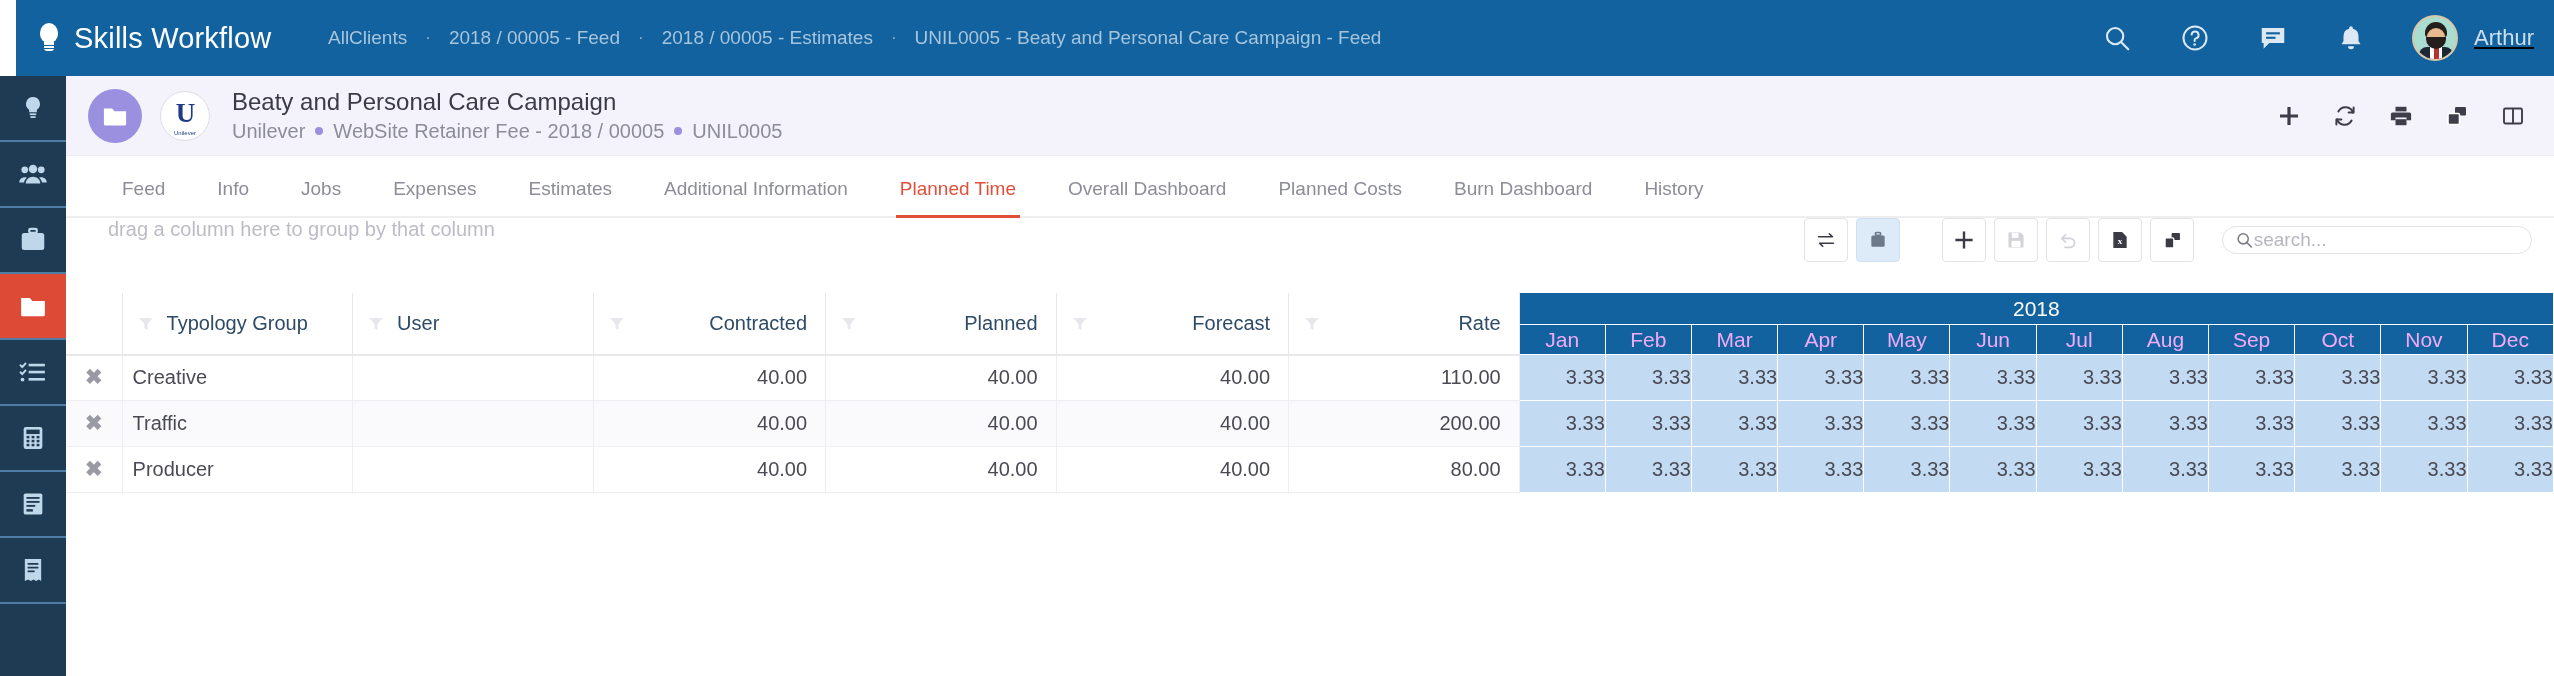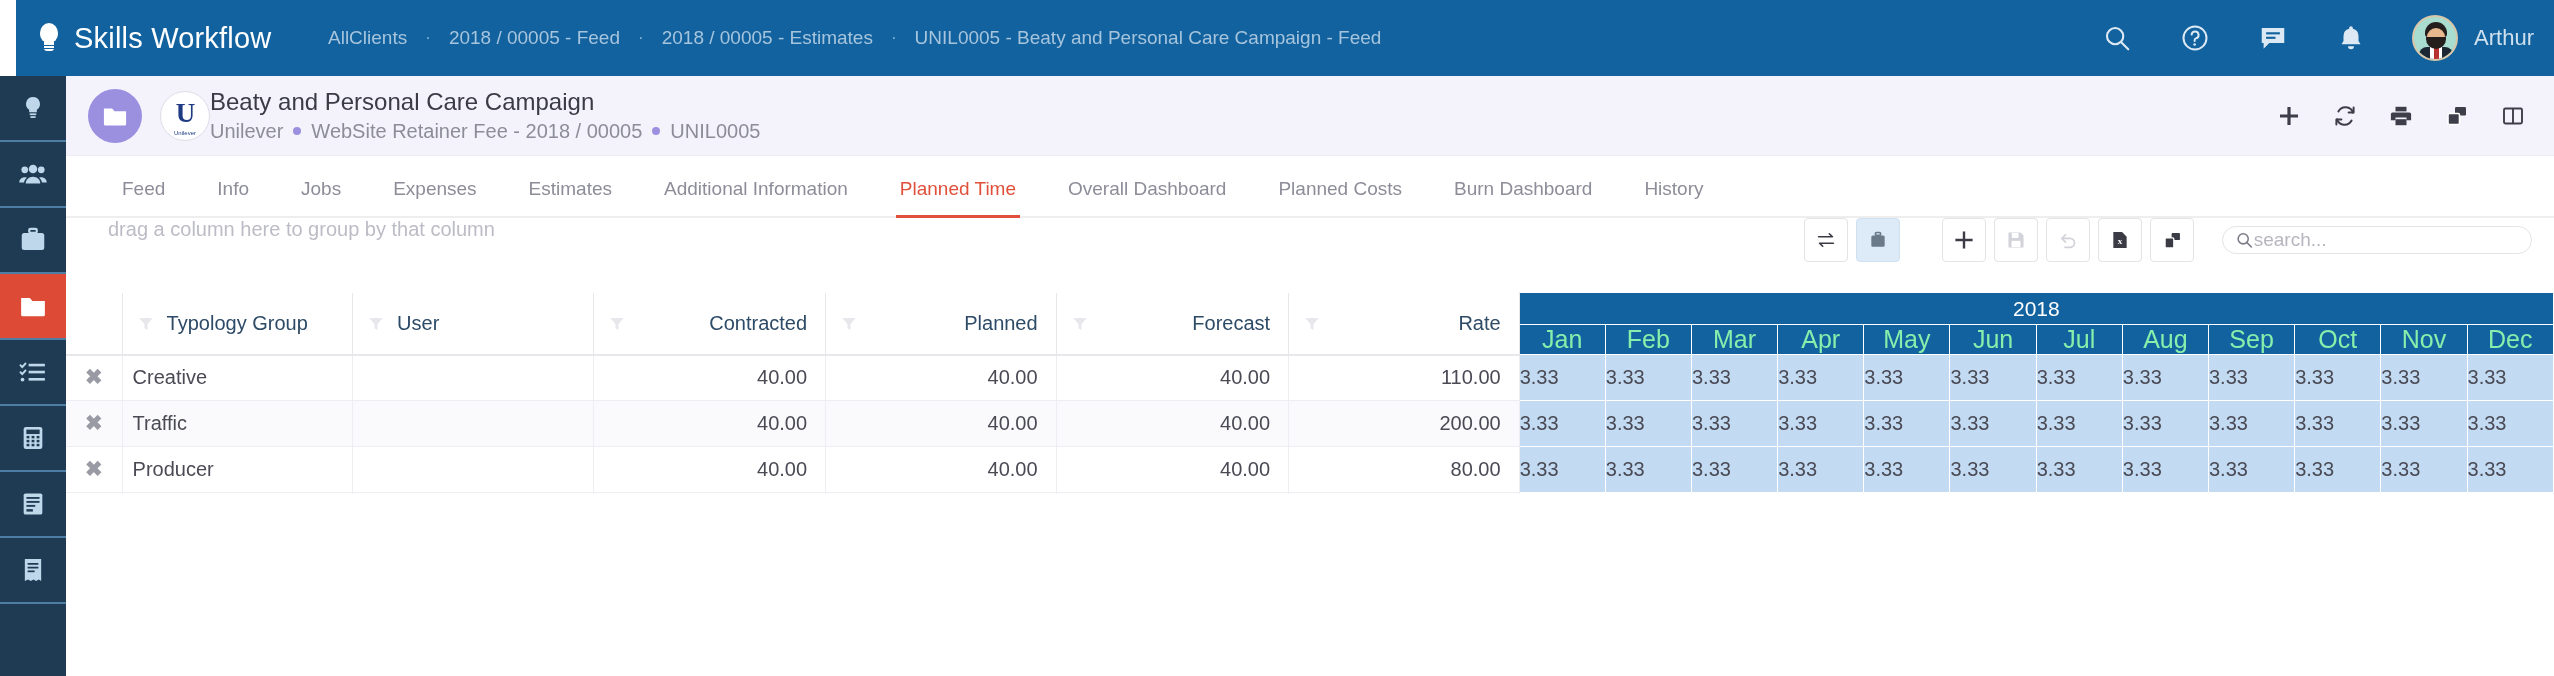--- a/index.html
+++ b/index.html
@@ -34,21 +34,21 @@
   .brand-bulb .base::after { top: 5.5px; }
   .brand-name { color: #ffffff; font-size: 29px; letter-spacing: .2px; white-space: nowrap; }
 
   .breadcrumb { display: flex; align-items: center; color: #a7c4dd; font-size: 19px; white-space: nowrap; }
   .crumb { padding: 0 2px; }
   .crumb-sep { padding: 0 16px; font-size: 17px; color: #8fb3d2; }
 
   .topbar-right { margin-left: auto; display: flex; align-items: center; gap: 44px; padding-right: 36px; }
   .ticon { width: 34px; height: 34px; display: flex; align-items: center; justify-content: center; cursor: pointer; }
   .ticon svg { display: block; }
-  .user-chip { display: flex; align-items: center; gap: 16px; cursor: pointer; }
+  .user-chip { display: flex; align-items: center; gap: 16px; cursor: pointer; text-decoration: underline; }
   .avatar {
     width: 46px; height: 46px; border-radius: 50%;
     background: #a9ddd0; border: 2px solid #d8c7a8;
     position: relative; overflow: hidden; flex: none;
   }
   .avatar .hair { position:absolute; left:11px; top:5px; width:22px; height:15px; background:#241f1c; border-radius:11px 11px 3px 3px; }
   .avatar .face  { position:absolute; left:13px; top:11px; width:18px; height:18px; background:#e8b98f; border-radius:9px; }
   .avatar .beard { position:absolute; left:12px; top:20px; width:20px; height:12px; background:#241f1c; border-radius:0 0 10px 10px; }
   .avatar .body  { position:absolute; left:5px; top:30px; width:34px; height:18px; background:#1d2733; border-radius:8px 8px 0 0; }
   .avatar .shirt { position:absolute; left:16px; top:30px; width:12px; height:16px; background:#ffffff; }
@@ -81,21 +81,21 @@
   }
   .client-logo {
     width: 50px; height: 50px; border-radius: 50%; background: #ffffff;
     border: 1px solid #dddde8; margin-left: 18px; flex: none;
     display: flex; align-items: center; justify-content: center;
     font-size: 26px; color: #1f3b83; font-weight: bold; letter-spacing: -1px;
     position: relative; overflow: hidden;
   }
   .client-logo .u-letter { font-family: "Liberation Serif", serif; font-size: 27px; line-height: 1; margin-top: -4px; }
   .client-logo .u-sub { position: absolute; bottom: 4px; font-size: 6px; font-weight: normal; letter-spacing: 0; }
-  .titleblock { }
+  .titleblock { margin-left: 22px; }
   .ptitle { font-size: 24px; color: #3b3b46; line-height: 1.25; }
   .psub { font-size: 20px; color: #8d8d99; line-height: 1.4; display: flex; align-items: center; gap: 10px; }
   .dot { width: 8px; height: 8px; border-radius: 50%; background: #9b8fe0; display: inline-block; }
   .head-actions { margin-left: auto; display: flex; align-items: center; gap: 26px; padding-right: 26px; }
   .hicon { width: 30px; height: 30px; display:flex; align-items:center; justify-content:center; cursor: pointer; }
 
   
   .tabs {
     height: 62px; display: flex; align-items: flex-end;
     border-bottom: 2px solid #eeeeee; padding-left: 30px; background: #ffffff;
@@ -145,35 +145,35 @@
   th.colhead .lbl { display:block; }
   th.colhead.lft { text-align: left; padding-left: 44px; }
   th.colhead.rgt { text-align: right; padding-right: 18px; }
   .funnel { position: absolute; left: 14px; top: 21px; }
 
   th.yearhead {
     background: #11629e; color: #ffffff; font-size: 21px; font-weight: normal;
     height: 32px; text-align: center; border: 1px solid #ffffff;
   }
   th.monthhead {
-    background: #11629e; color: #86efac; font-size: 25px; font-weight: normal;
+    background: #11629e; color: #f0abfc; font-size: 21px; font-weight: normal;
     height: 30px; text-align: center; border: 1px solid #ffffff;
   }
   th.spacer { border-bottom: 2px solid #e7e7ec; border-right: 1px solid #e7e7ec; background: #ffffff; }
 
   td.cell {
     height: 46px; font-size: 20px; color: #4a4a55;
     border-bottom: 1px solid #eeeef2; border-right: 1px solid #eeeef2;
     background: #ffffff;
   }
   tr.alt td.cell { background: #fafafc; }
   td.cell.num { text-align: right; padding-right: 18px; }
   td.cell.txt { text-align: left; padding-left: 10px; }
   td.cell.act { text-align: center; }
-  td.cell.month { text-align: left; background: #c3dbf2 !important; border-right: 1px solid #ffffff; border-bottom: 1px solid #ffffff; margin-left: 26px; }
+  td.cell.month { text-align: right; background: #c3dbf2 !important; border-right: 1px solid #ffffff; border-bottom: 1px solid #ffffff; margin-left: 26px; }
 
   .xbtn { color: #9a9aa4; font-size: 21px; cursor: pointer; font-weight: bold; line-height: 1; }
 
   td.filler { height: 1px; border-right: 1px solid #eeeef2; background: #ffffff; }
   td.filler.month { background: #ffffff !important; border-right: 1px solid #eeeef2; }
 </style>
 </head>
 <body>
 
 <div class="app">

